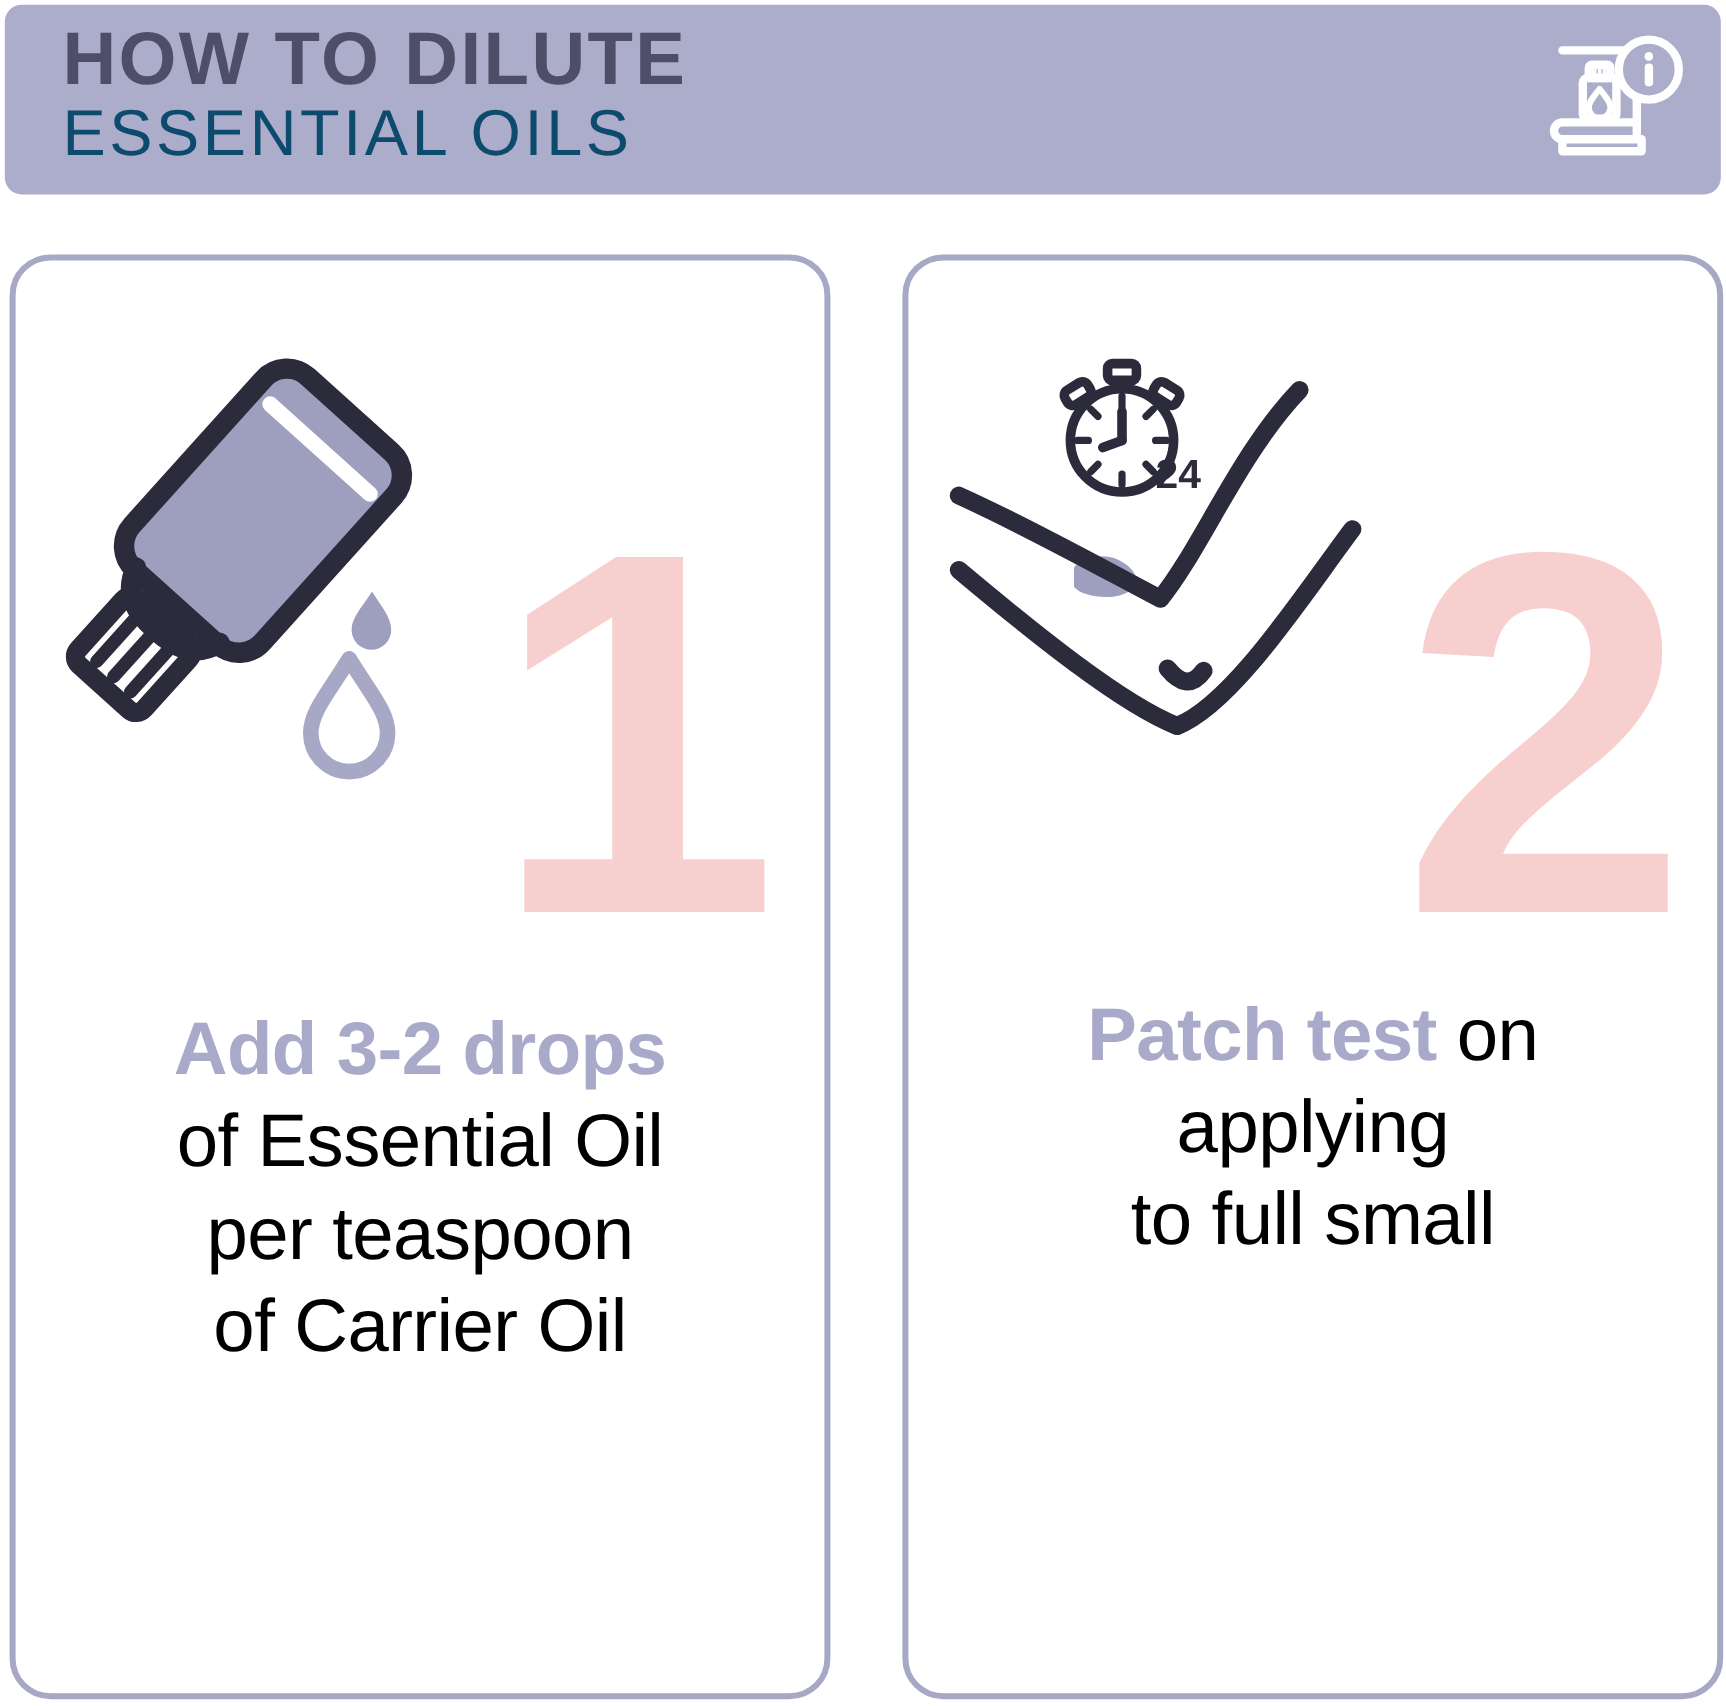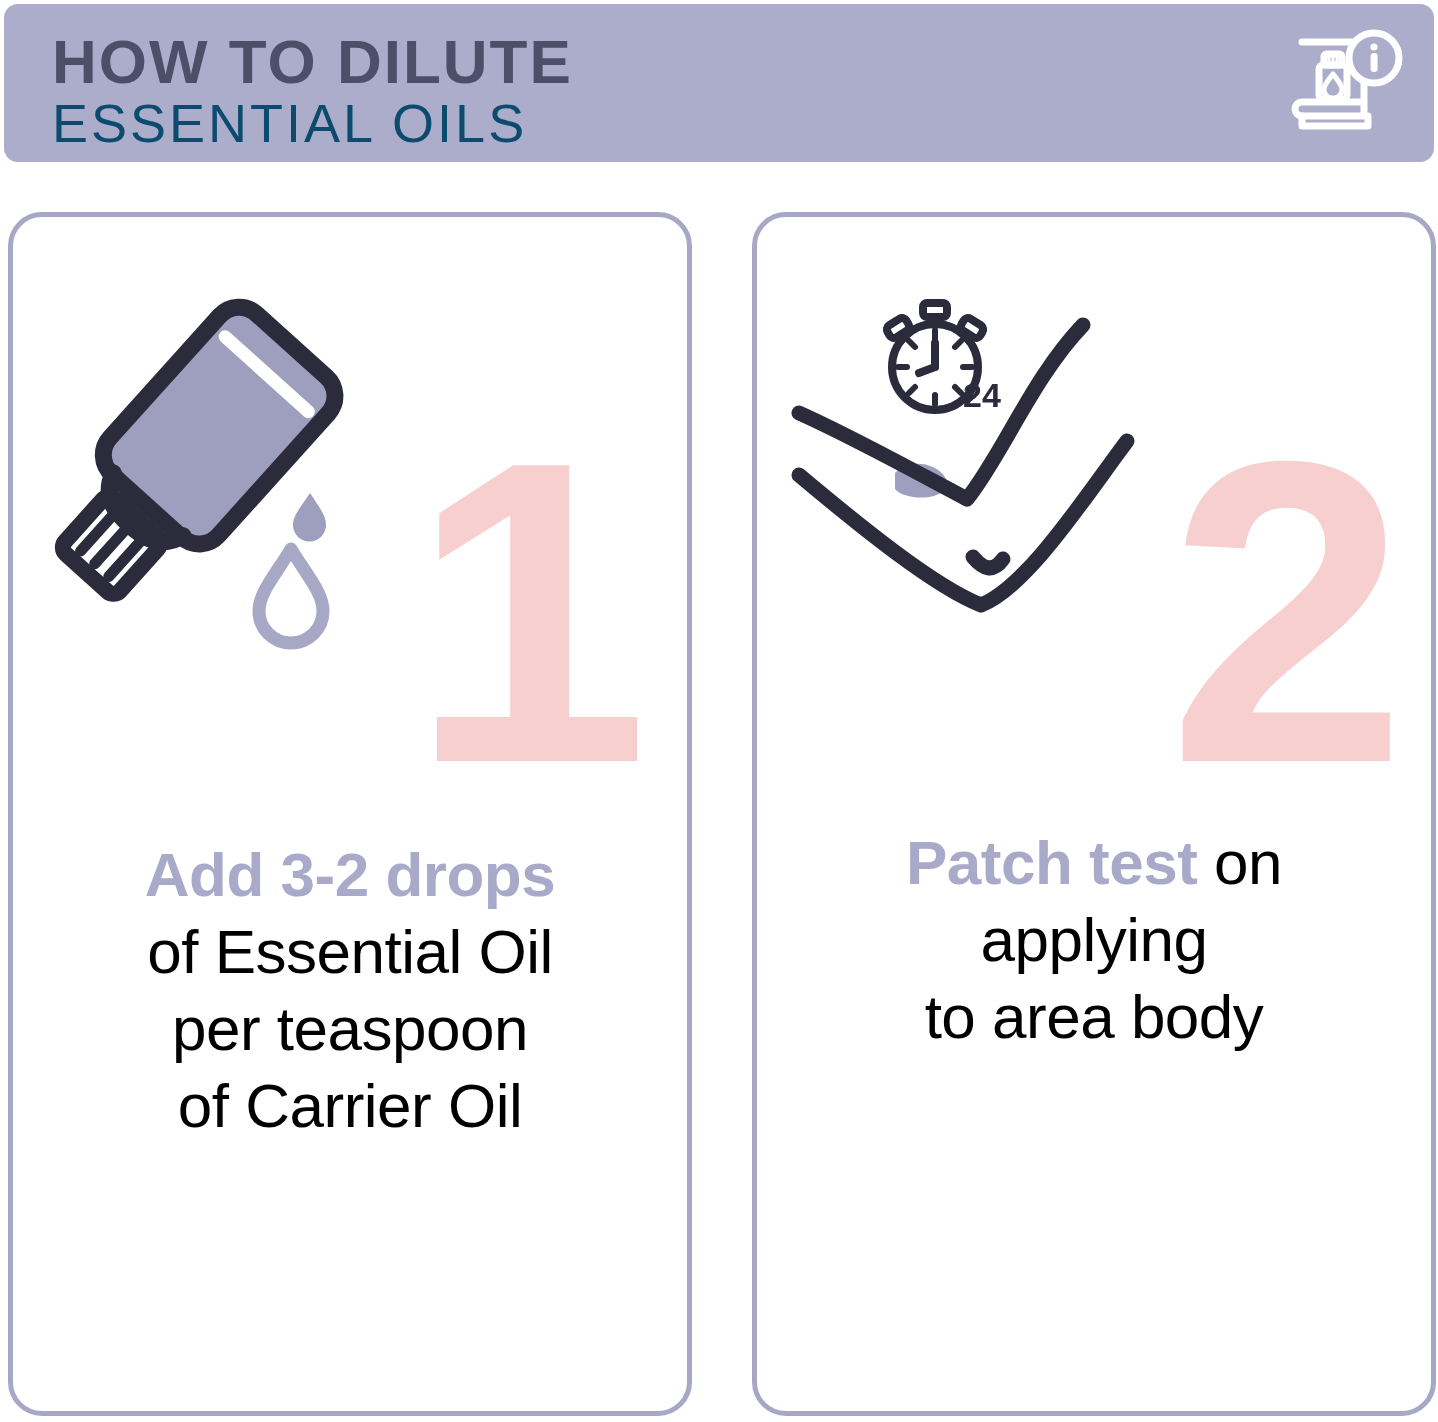--- a/index.html
+++ b/index.html
@@ -22,21 +22,21 @@
     top: 4px;
     width: 1430px;
     height: 158px;
     background: #ACACCB;
     border-radius: 14px;
     box-sizing: border-box;
   }
   #header-title-group {
     position: absolute;
     left: 48px;
-    top: 26px;
+    top: 14px;
   }
   #header-title {
     font-size: 62px;
     font-weight: bold;
     letter-spacing: 2px;
     color: #4E4E68;
     line-height: 1.02;
     white-space: nowrap;
   }
   #header-subtitle {
@@ -235,15 +235,15 @@
         <text x="80" y="108" font-family="'Liberation Sans', sans-serif" font-size="34" font-weight="bold" fill="#2B2B3B">24</text>
       </g>
     </svg>
   </div>
 
   <div class="card-caption">
     <div>
       <span class="caption-accent">Patch test</span><span> on</span>
     </div>
     <div>applying</div>
-    <div>to area body</div>
+    <div>to full small</div>
   </div>
 </div>
 
 </body></html>

